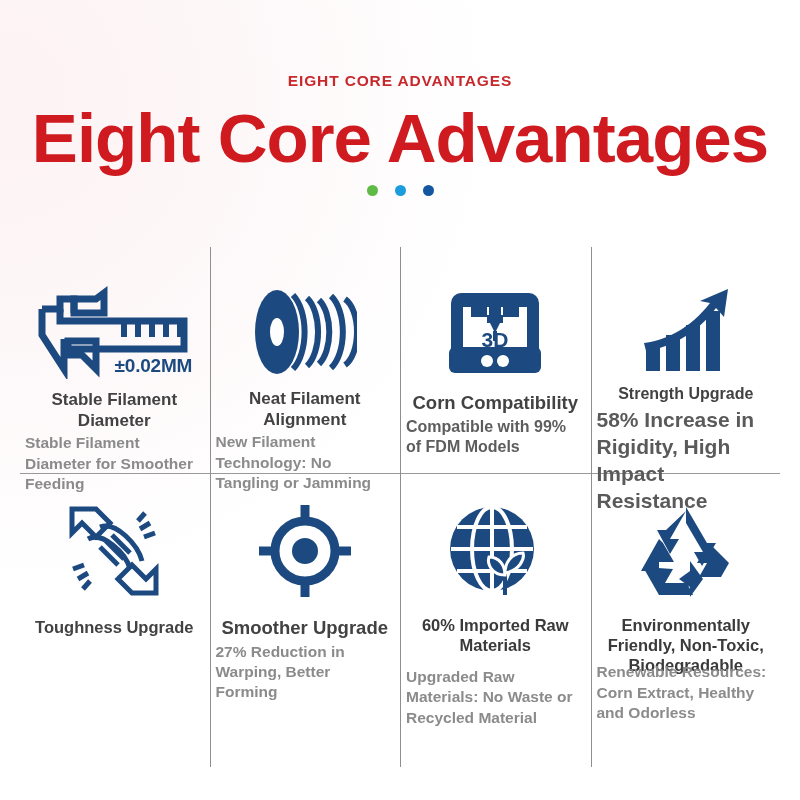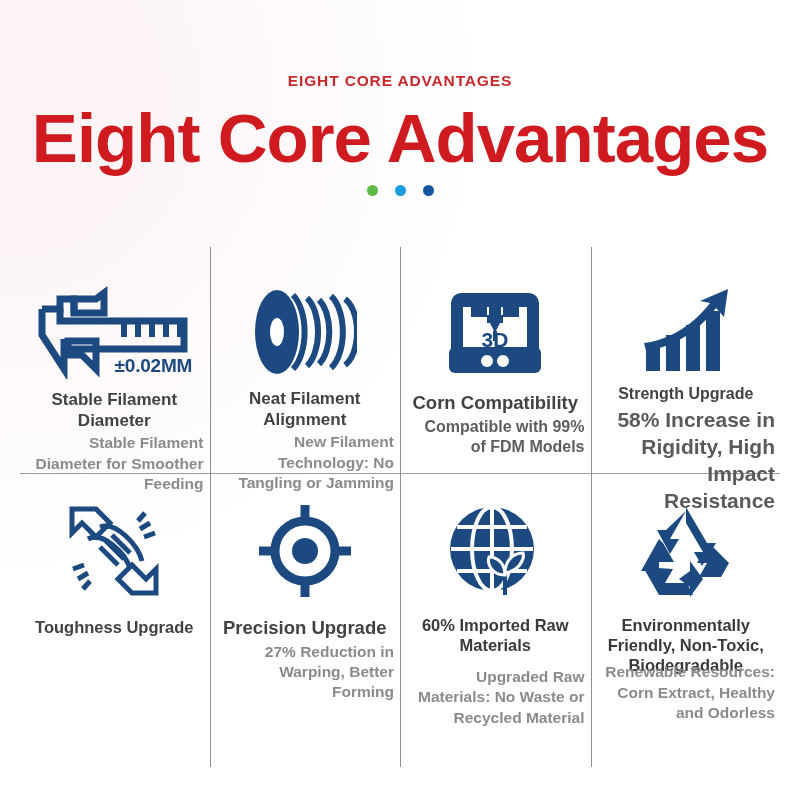--- a/index.html
+++ b/index.html
@@ -122,21 +122,21 @@
     text-align: center;
     line-height: 1.22;
     margin-top: 10px;
     max-width: 186px;
   }
 
   .cell-desc {
     font-size: 15.5px;
     font-weight: 600;
     color: #8b8b8b;
-    text-align: right;
+    text-align: left;
     line-height: 1.30;
     margin-top: 2px;
     max-width: 190px;
   }
 
   
   .c1 .cell-title { margin-top: 11px; }
   .c2 .icon-wrap  { margin-top: 40px; }
   .c2 .cell-title { margin-top: 12px; }
   .c3 .icon-wrap  { margin-top: 32px; }
@@ -288,21 +288,21 @@
           <circle cx="48" cy="48" r="30" fill="none" stroke="#1c4a80" stroke-width="9"></circle>
           <circle cx="48" cy="48" r="13" fill="#1c4a80"></circle>
           <g stroke="#1c4a80" stroke-width="9">
             <line x1="48" y1="2" x2="48" y2="22"></line>
             <line x1="48" y1="74" x2="48" y2="94"></line>
             <line x1="2" y1="48" x2="22" y2="48"></line>
             <line x1="74" y1="48" x2="94" y2="48"></line>
           </g>
         </svg>
       </div>
-      <div class="cell-title">Precision Upgrade</div>
+      <div class="cell-title">Smoother Upgrade</div>
       <div class="cell-desc">27% Reduction in Warping, Better Forming</div>
     </div>
 
     <div class="cell row-2 c7 vsep">
       <div class="icon-wrap">
         <svg width="96" height="92" viewBox="0 0 96 92" aria-hidden="true">
           <circle cx="45" cy="44" r="42" fill="#1c4a80"></circle>
           <g fill="none" stroke="#ffffff" stroke-width="4">
             <line x1="45" y1="2" x2="45" y2="86"></line>
             <line x1="4" y1="44" x2="86" y2="44"></line>

